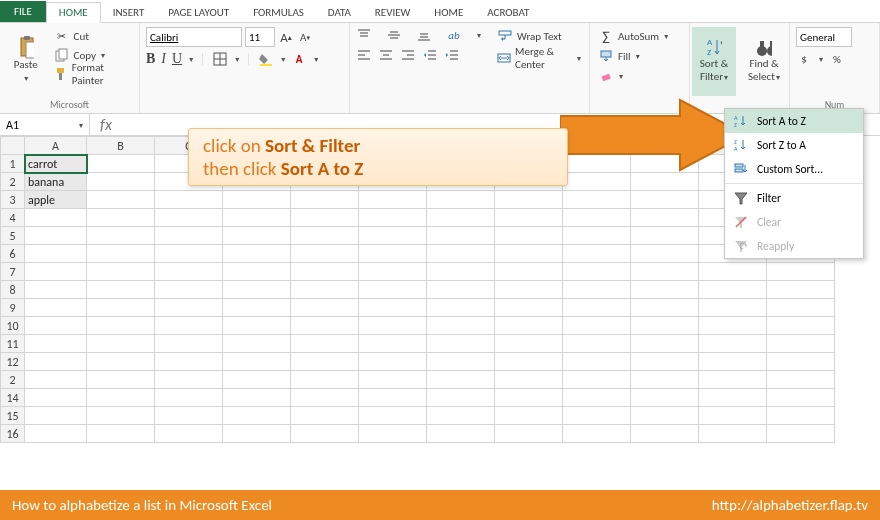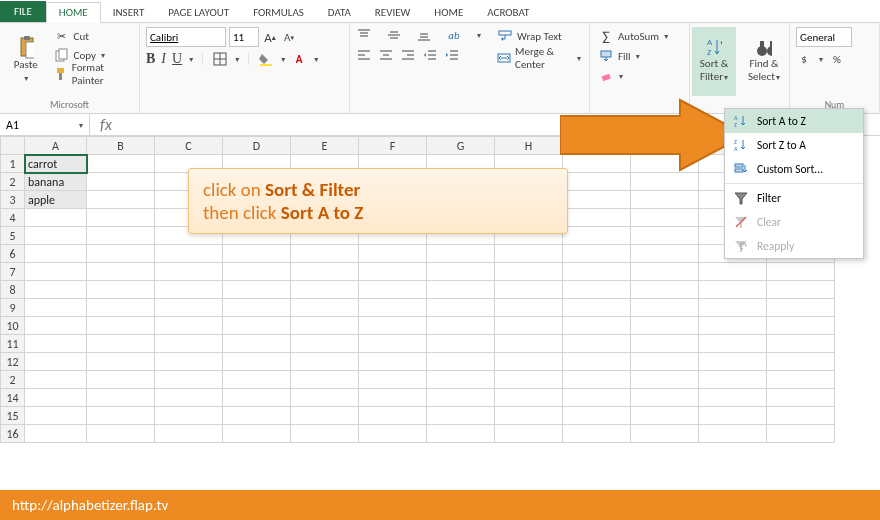--- a/index.html
+++ b/index.html
@@ -19,21 +19,21 @@
 .vstack { display: flex; flex-direction: column; gap: 1px; }
 .hstack { display: flex; gap: 3px; align-items:center; }
 .btn-large { display: flex; flex-direction: column; align-items:center; justify-content:center; width: 44px; gap:2px; }
 .btn-large.highlight { background: #cde6d9; }
 .btn-small { display:flex; align-items:center; gap:4px; padding: 1px 2px; height:18px; }
 .ico { width:16px; height:16px; display:inline-flex; align-items:center; justify-content:center; }
 .sep { width:1px; background:#e1e1e1; align-self:stretch; margin:2px 3px; }
 
 
 .sel { border:1px solid #c5c5c5; background:#fff; height:20px; font-size:11px; padding:1px 3px; }
-.font-sel { width:80px;text-decoration:underline; }
+.font-sel { width:96px;text-decoration:underline; }
 .size-sel { width:30px; }
 
 
 .bold-b { font-weight:bold; font-family: "Times New Roman", serif; font-size:14px; }
 .italic-i { font-style:italic; font-family:"Times New Roman",serif; font-size:14px; }
 .under-u { text-decoration:underline; font-family:"Times New Roman",serif; font-size:14px; }
 .dd { font-size:8px; color:#555; margin-left:1px; }
 
 
 .namebar { height:22px; display:flex; border-bottom:1px solid #d4d4d4; }
@@ -57,21 +57,21 @@
 td.datacell { background:#e9e9e9; }
 
 
 .menu { position:absolute; top:108px; left:724px; width:140px; background:#fff; border:1px solid #c7c7c7; box-shadow:2px 2px 5px rgba(0,0,0,.2); font-size:11.5px; z-index:20;}
 .menu .mi { display:flex; align-items:center; gap:8px; padding:4px 8px; }
 .menu .mi.hi { background:#cde6d9; }
 .menu .mi.dis { color:#b0b0b0; }
 .menu hr { border:none; border-top:1px solid #e2e2e2; margin:2px 0; }
 
 
-.callout { position:absolute; top:128px; left:188px; width:380px; height:66px; background:linear-gradient(#fff4e6,#ffe9cc); border:1px solid #f0c27a; border-radius:3px; box-shadow:0 2px 4px rgba(0,0,0,.15); font-family: "Comic Sans MS","Segoe Script",cursive; font-size:19px; color:#e07b1f; display:flex; flex-direction:column; justify-content:center; padding:4px 14px; z-index:15;margin-top:40px;}
+.callout { position:absolute; top:128px; left:188px; width:380px; height:58px; background:linear-gradient(#fff4e6,#ffe9cc); border:1px solid #f0c27a; border-radius:3px; box-shadow:0 2px 4px rgba(0,0,0,.15); font-family: "Comic Sans MS","Segoe Script",cursive; font-size:19px; color:#e07b1f; display:flex; flex-direction:column; justify-content:center; padding:4px 14px; z-index:15;}
 .callout b { color:#c85b00; font-weight:bold; }
 
 
 .bigarrow { position:absolute; top:98px; left:560px; z-index:14; }
 
 
 .footer { position:absolute; bottom:0; left:0; right:0; height:30px; background:#ed8a22; color:#fff; display:flex; align-items:center; justify-content:space-between; padding:0 12px; font-family:"Comic Sans MS","Segoe Script",cursive; font-size:15px;}
 </style>
 </head>
 <body>
@@ -674,14 +674,15 @@
           <path d="M1 2h12l-5 6v5h-2v-5z" fill="#ccc"></path>
           <path d="M9 10a3 3 0 1 1 3-3" fill="none" stroke="#aaa"></path>
           <path d="M12 6l1 2-2-1z" fill="#aaa"></path>
         </svg>
       </span>
       <span>Reapply</span>
     </div>
 </div>
 
 <div class="footer">
+  <span>How to alphabetize a list in Microsoft Excel</span>
   <span>http://alphabetizer.flap.tv</span>
 </div>
 
 </body></html>

